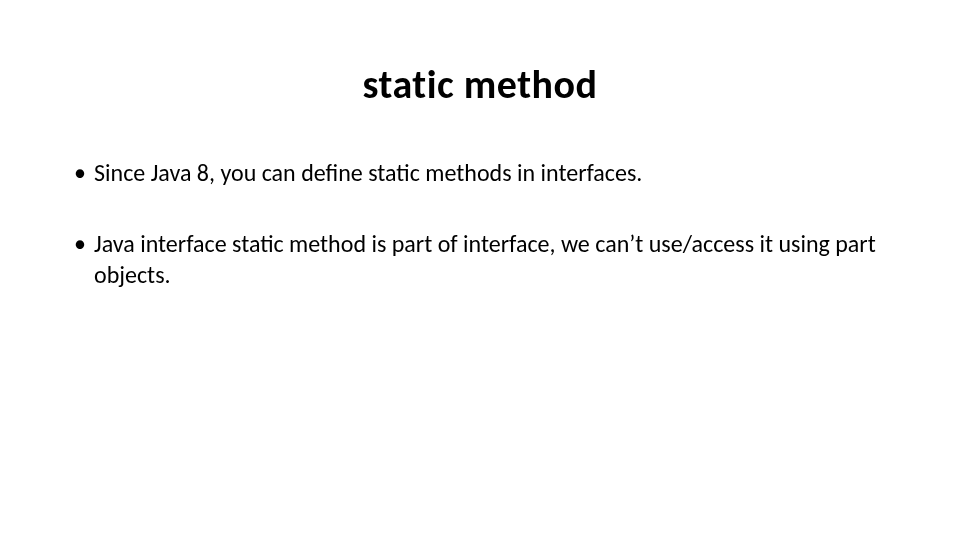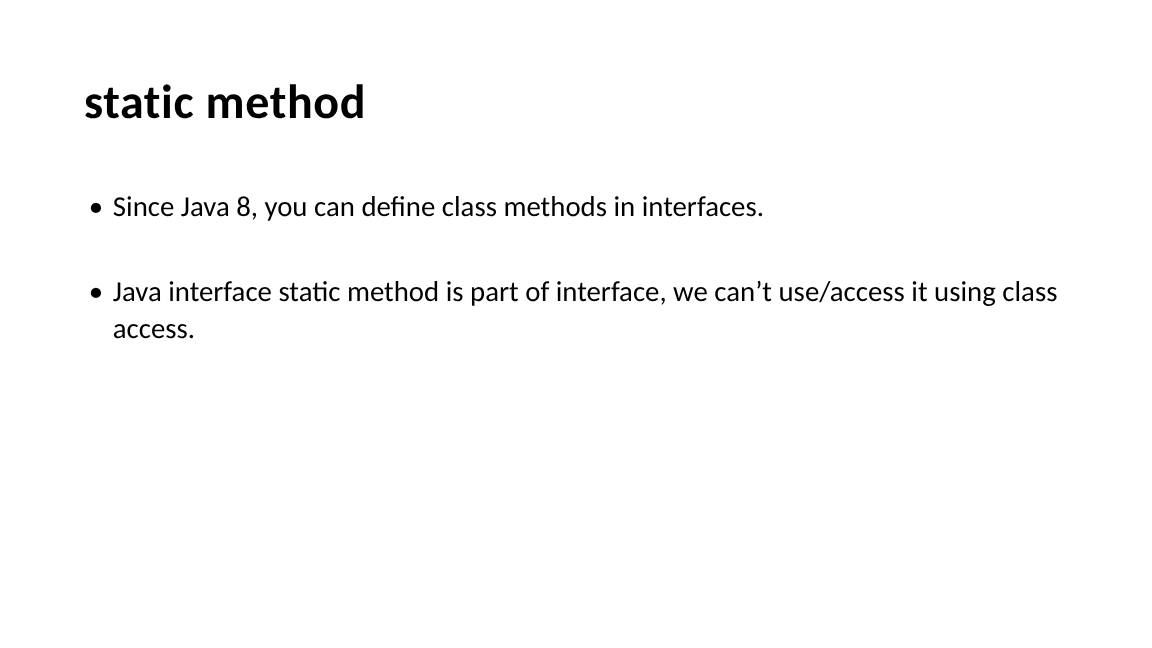--- a/index.html
+++ b/index.html
@@ -16,20 +16,21 @@
       overflow: hidden;
     }
     .slide {
       width: 100%;
       height: 100%;
       padding: 60px 70px 40px 70px;
     }
     .title {
       font-size: 40px;
       font-weight: 700;
+      text-align: center;
       margin-bottom: 48px;
       letter-spacing: 0.5px;
     }
     .bullet-list {
       list-style: none;
     }
     .bullet-item {
       font-size: 24px;
       line-height: 1.3;
       margin-bottom: 40px;
@@ -42,16 +43,16 @@
       left: 4px;
       top: 0;
     }
   </style>
 </head>
 <body>
 
 <div class="slide">
   <h1 class="title">static method</h1>
   <ul class="bullet-list">
-    <li class="bullet-item">Since Java 8, you can define class methods in interfaces.</li>
-    <li class="bullet-item">Java interface static method is part of interface, we can’t use/access it using class access.</li>
+    <li class="bullet-item">Since Java 8, you can define static methods in interfaces.</li>
+    <li class="bullet-item">Java interface static method is part of interface, we can’t use/access it using part objects.</li>
   </ul>
 </div>
 
 </body></html>

